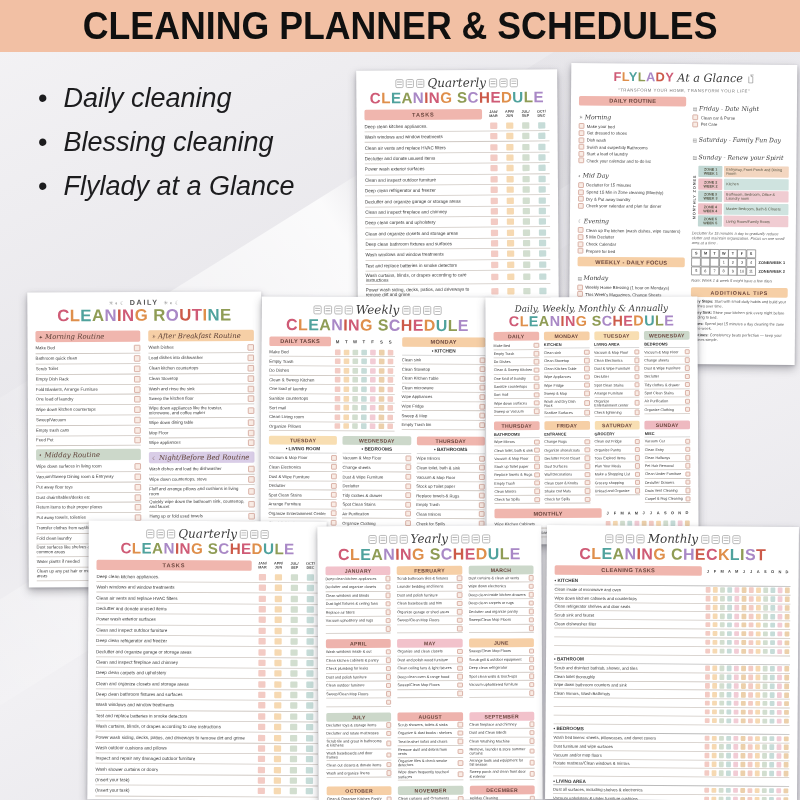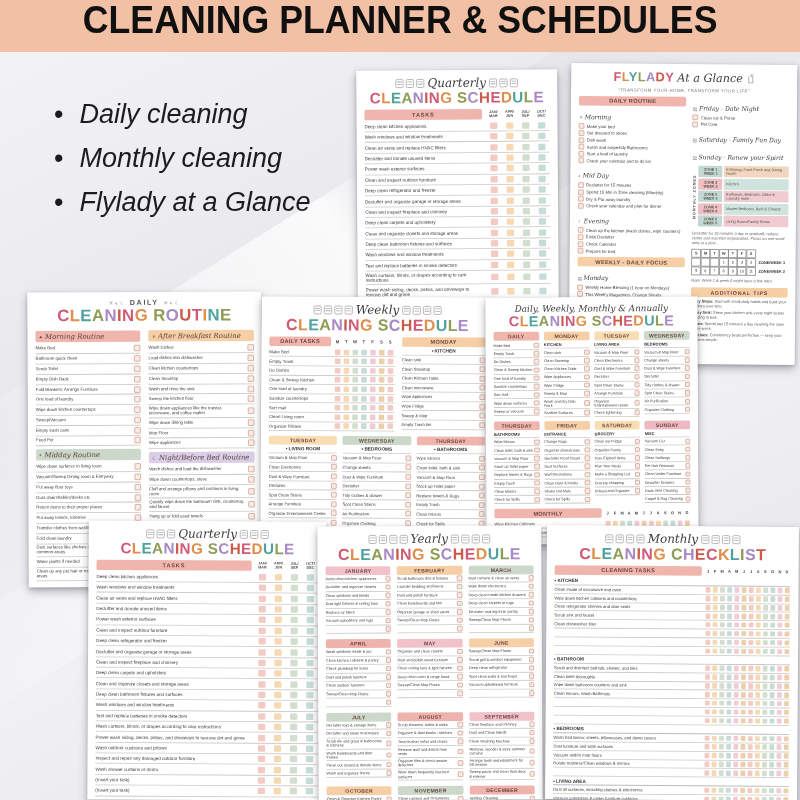--- a/index.html
+++ b/index.html
@@ -6,25 +6,25 @@
   body{
     width:800px;height:800px;position:relative;overflow:hidden;
     background:linear-gradient(155deg,#f4f3f5 0%,#e9e8ec 35%,#f1f0f3 60%,#e2e1e6 100%);
     font-family:"Liberation Sans",sans-serif;color:#333;
   }
   .fold{position:absolute;background:linear-gradient(90deg,rgba(255,255,255,0) 0%,rgba(255,255,255,.8) 50%,rgba(210,208,214,.35) 60%,rgba(255,255,255,0) 100%);transform:rotate(-32deg);pointer-events:none;}
   .fold1{width:900px;height:120px;left:-100px;top:190px;}
   .fold2{width:900px;height:90px;left:-150px;top:420px;}
 
   
-  .banner{position:absolute;left:0;top:0;width:800px;height:52px;background:#f2c0a4;display:flex;justify-content:center;}
+  .banner{position:absolute;left:0;top:0;width:800px;height:52px;background:#f2c0a4;display:flex;align-items:center;justify-content:center;}
   .banner h1{margin:0;font-size:35px;font-weight:800;letter-spacing:0px;color:#101010;transform:scale(1.02,1.12);}
 
   
-  .features{position:absolute;left:38px;top:76px;margin:16px;padding:0;list-style:none;}
+  .features{position:absolute;left:38px;top:76px;margin:0;padding:0;list-style:none;}
   .features li{font-size:27px;font-style:italic;color:#1c1c1e;line-height:44px;white-space:nowrap;}
   .features li::before{content:"•";margin-right:16px;font-style:normal;}
 
   
   .page{position:absolute;background:#fff;box-shadow:0 4px 9px rgba(60,60,70,.38),0 1px 3px rgba(60,60,70,.25);overflow:hidden;}
   .shrink{transform:scale(.8);transform-origin:0 0;width:125%;height:125%;padding:9px 10px;box-sizing:border-box;}
   .ttl{text-align:center;line-height:1.05;margin-bottom:4px;}
   .script-line{display:flex;align-items:center;justify-content:center;gap:4px;}
   .script{font-family:"DejaVu Serif",serif;font-style:italic;font-size:15px;color:#3b3b3b;}
   .main{font-size:19px;font-weight:800;letter-spacing:.5px;}
@@ -157,21 +157,21 @@
 <div class="fold fold1"></div>
 <div class="fold fold2"></div>
 
 <div class="banner">
   <h1>CLEANING PLANNER &amp; SCHEDULES</h1>
 </div>
 
 <ul class="features">
 
 <li>Daily cleaning</li>
-    <li>Monthly cleaning</li>
+    <li>Blessing cleaning</li>
     <li>Flylady at a Glance</li>
   </ul>
 
 <div class="page" id="p-q-top" style="left:357px;top:70px;width:201px;height:243px;transform:rotate(-.4deg);z-index:1;">
   <div class="shrink">
     <div class="ttl">
       <div class="script-line">
         <span class="doodles">
             <span class="doodle"></span>
             <span class="doodle"></span>

